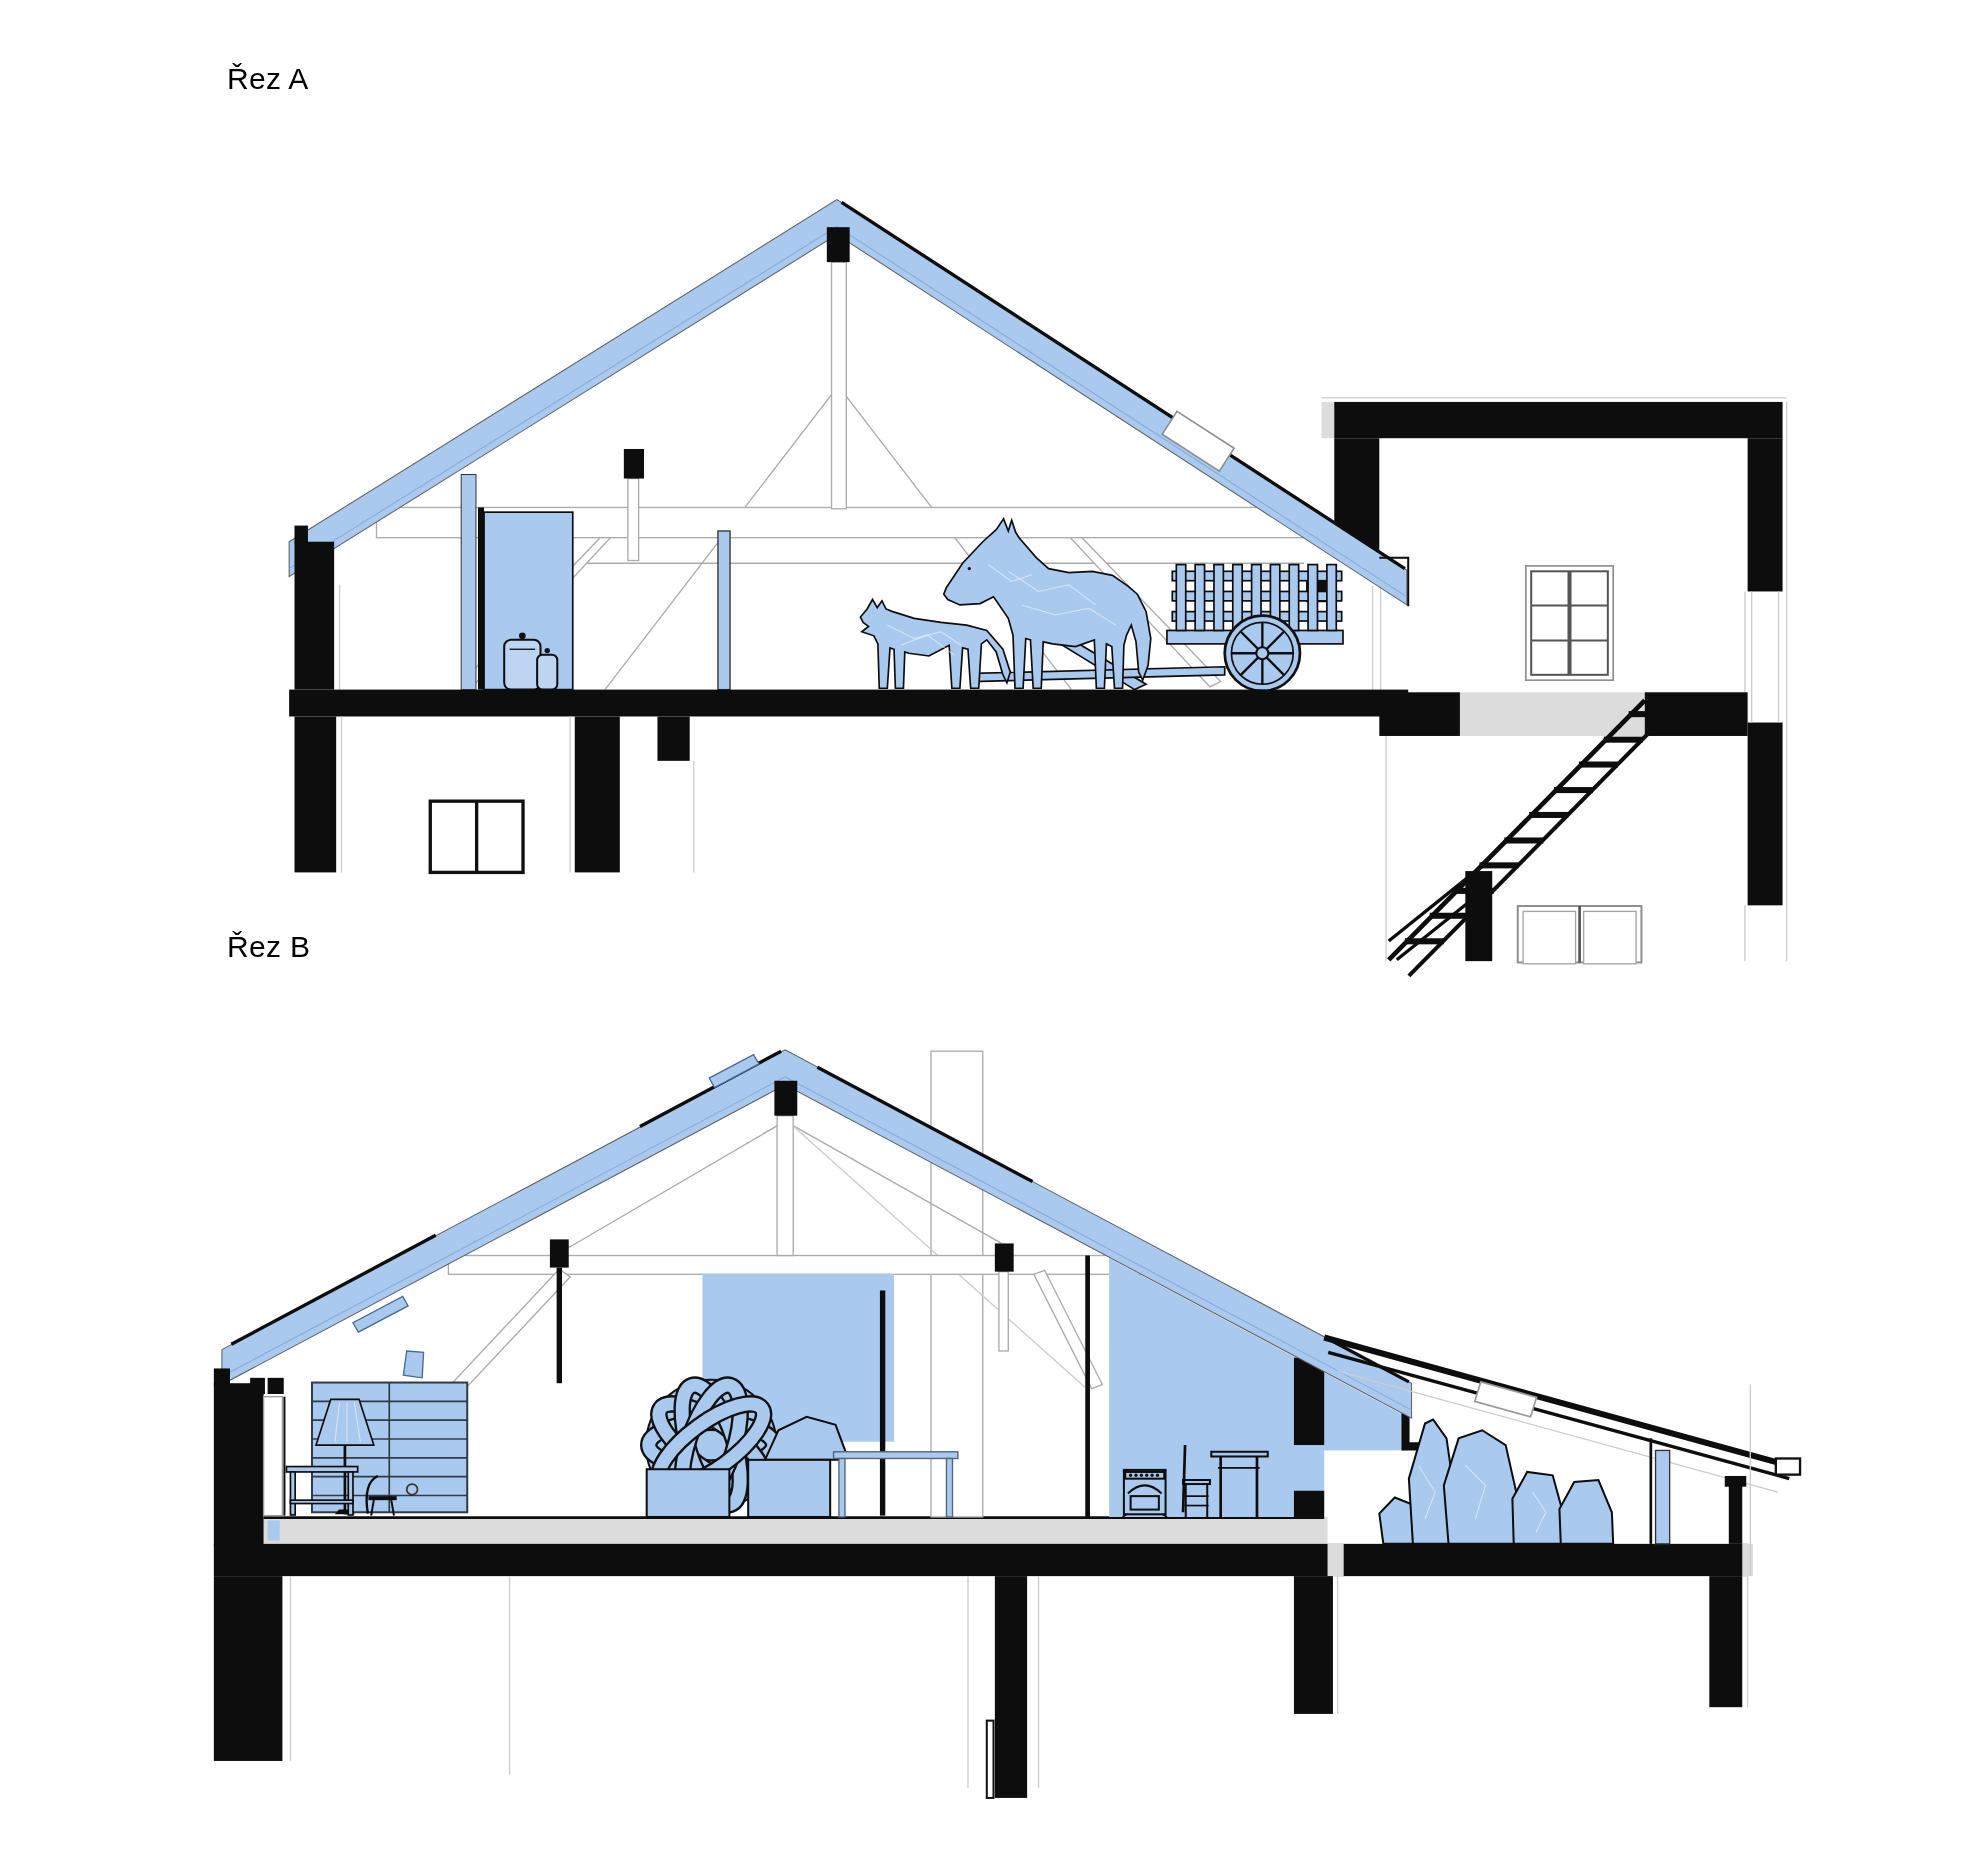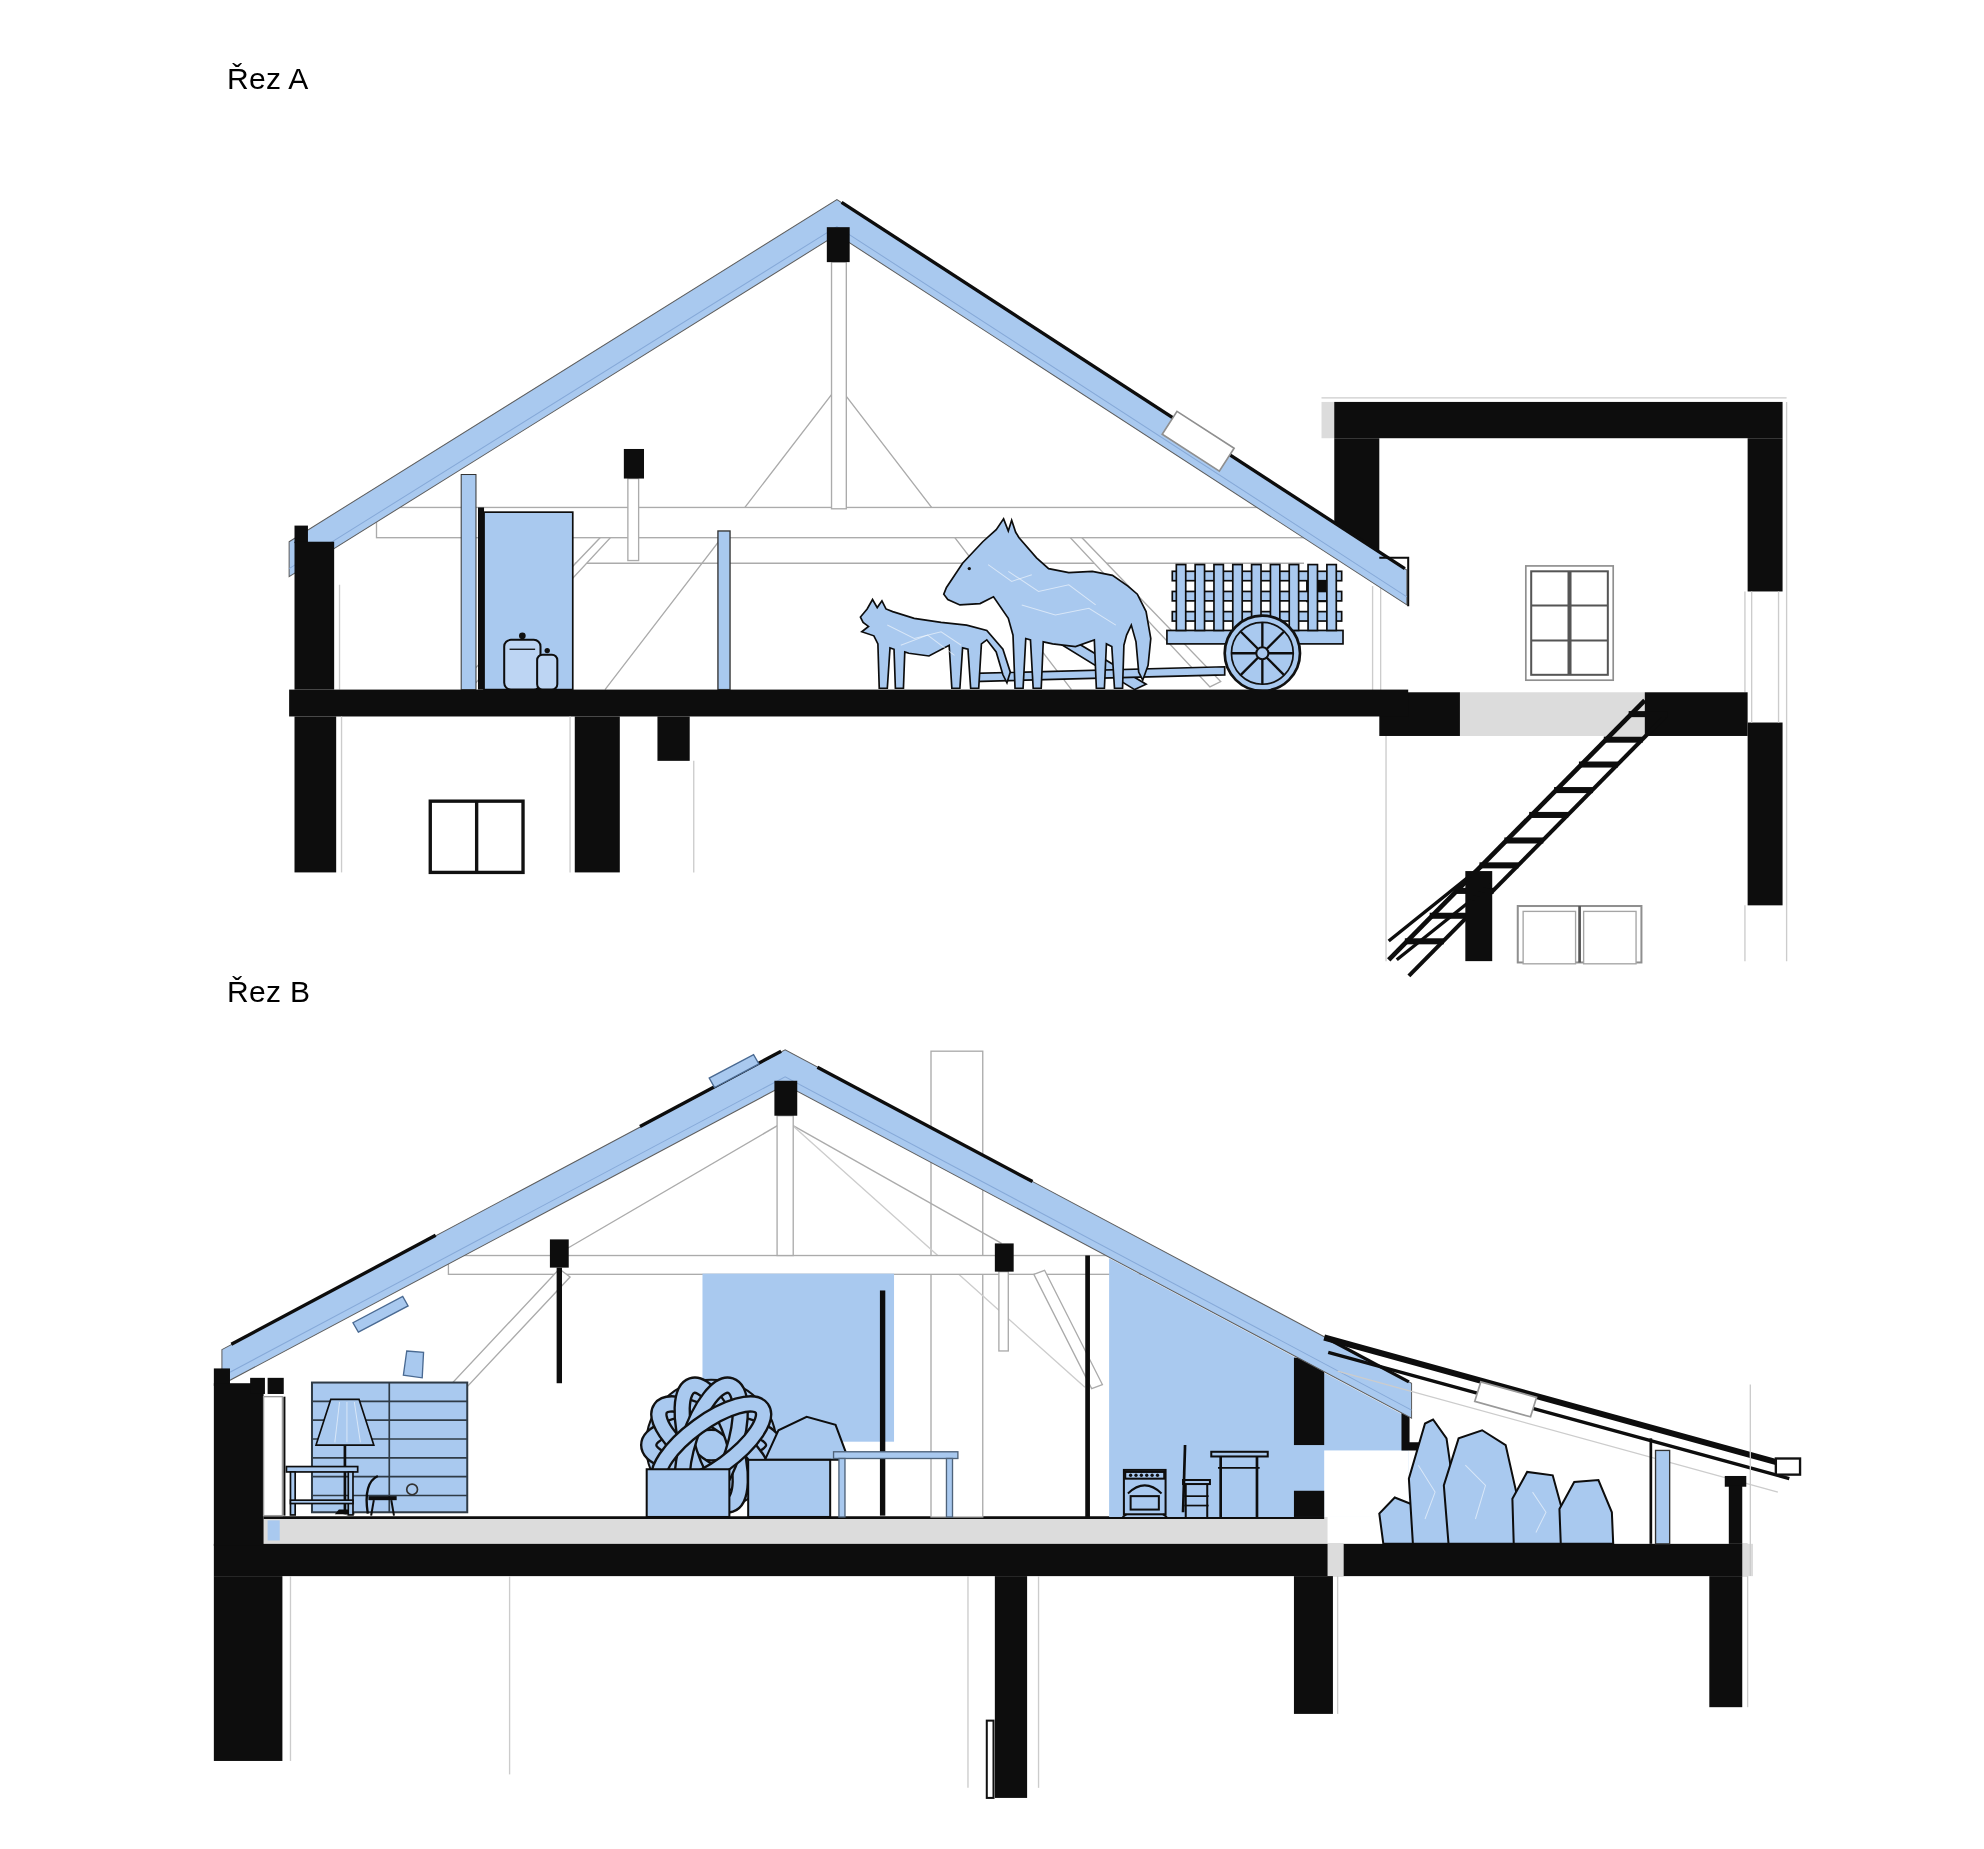--- a/index.html
+++ b/index.html
@@ -1,20 +1,20 @@
 <!DOCTYPE html>
 <html style="--page-bg: #ffffff; --highlight: #a9c9ef; --highlight-light: #bdd5f3; --ink: #0d0d0d; --screed-gray: #dcdcdc; --line-gray: #ababab; --light-gray: #cccccc;font-size:10.8px"><head>
 <meta charset="utf-8">
 <style>
   html,body{margin:0;padding:0;background:#fff;}
   .page{position:relative;width:1985px;height:1849px;background:var(--page-bg,#fff);
         font-family:Liberation Sans, sans-serif;overflow:hidden;}
   .section-label{position:absolute;left:227px;font-size:30px;color:#000;letter-spacing:0.3px;}
   #label-a{top:62px;}
-  #label-b{top:975px;}
+  #label-b{top:930px;}
   svg{position:absolute;left:0;top:0;}
   
   .hl   {fill:var(--highlight,#a9c9ef);}
   .hlS  {fill:var(--highlight,#a9c9ef);stroke:var(--ink,#111);stroke-width:2.5;}
   .hlS2 {fill:var(--highlight,#a9c9ef);stroke:var(--ink,#111);stroke-width:3;}
   .hlL  {fill:var(--highlight-light,#bdd5f3);stroke:var(--ink,#111);stroke-width:3;}
   .blk  {fill:var(--ink,#111);stroke:none;}
   .wbeam{fill:#fff;stroke:var(--line-gray,#ababab);stroke-width:2;}
   .wpane{fill:#fff;stroke:#8f8f8f;stroke-width:2.5;}
   .gl   {stroke:var(--line-gray,#ababab);stroke-width:2;fill:none;}

